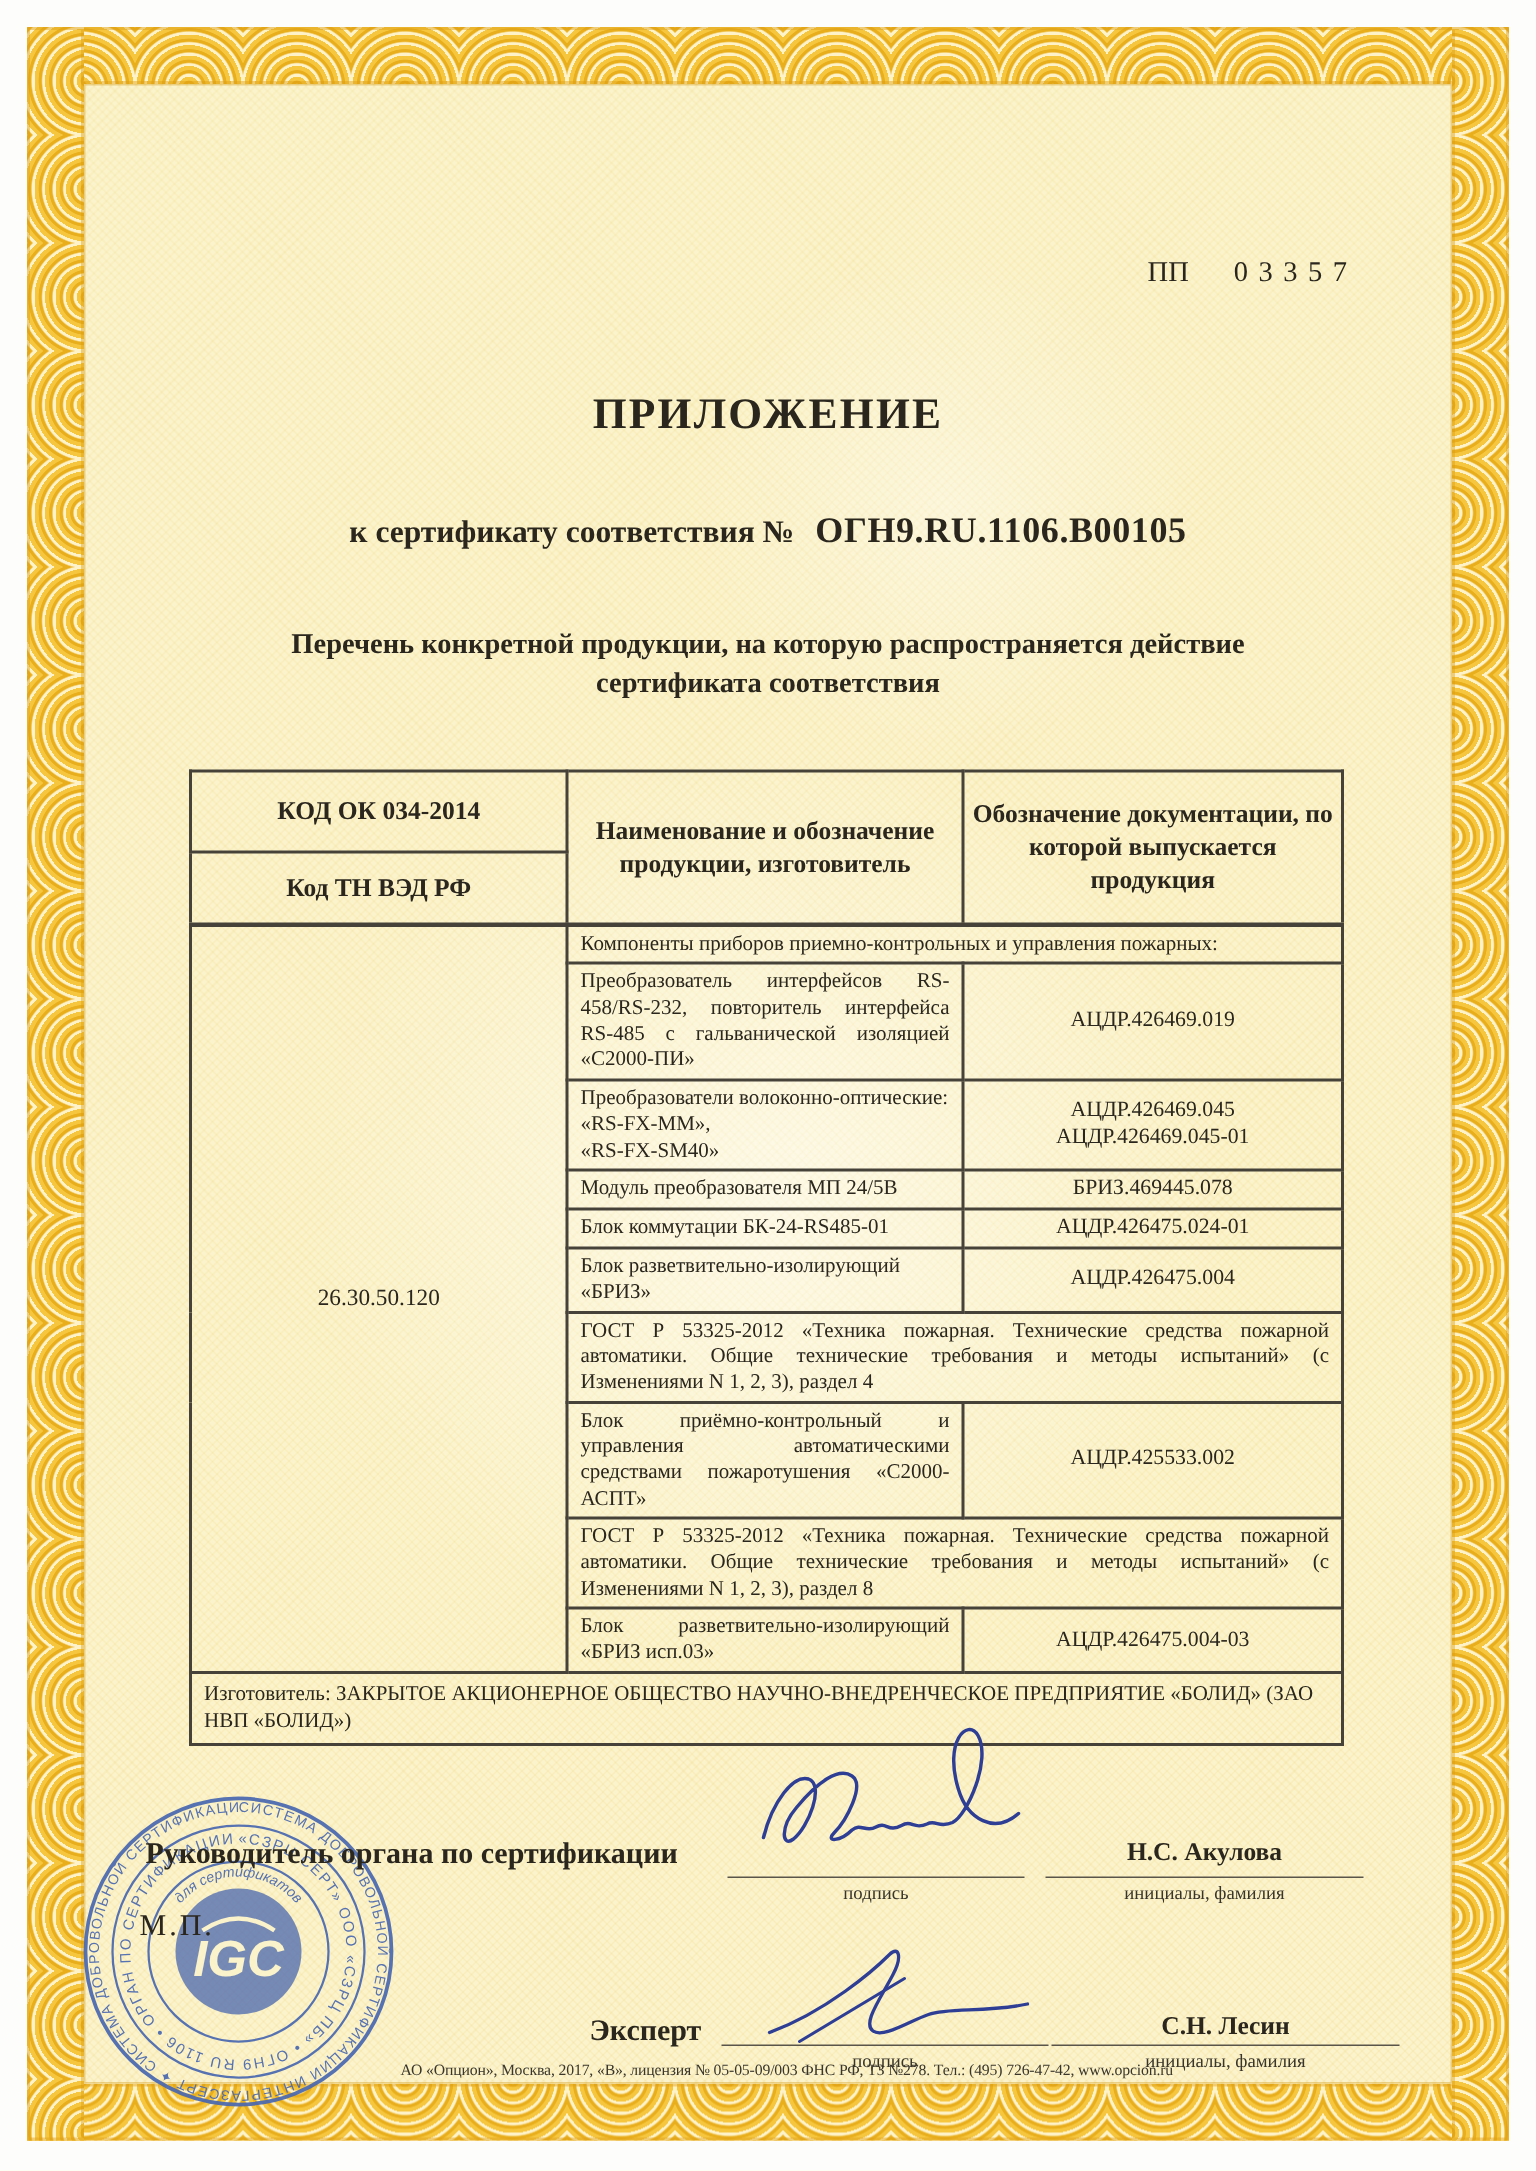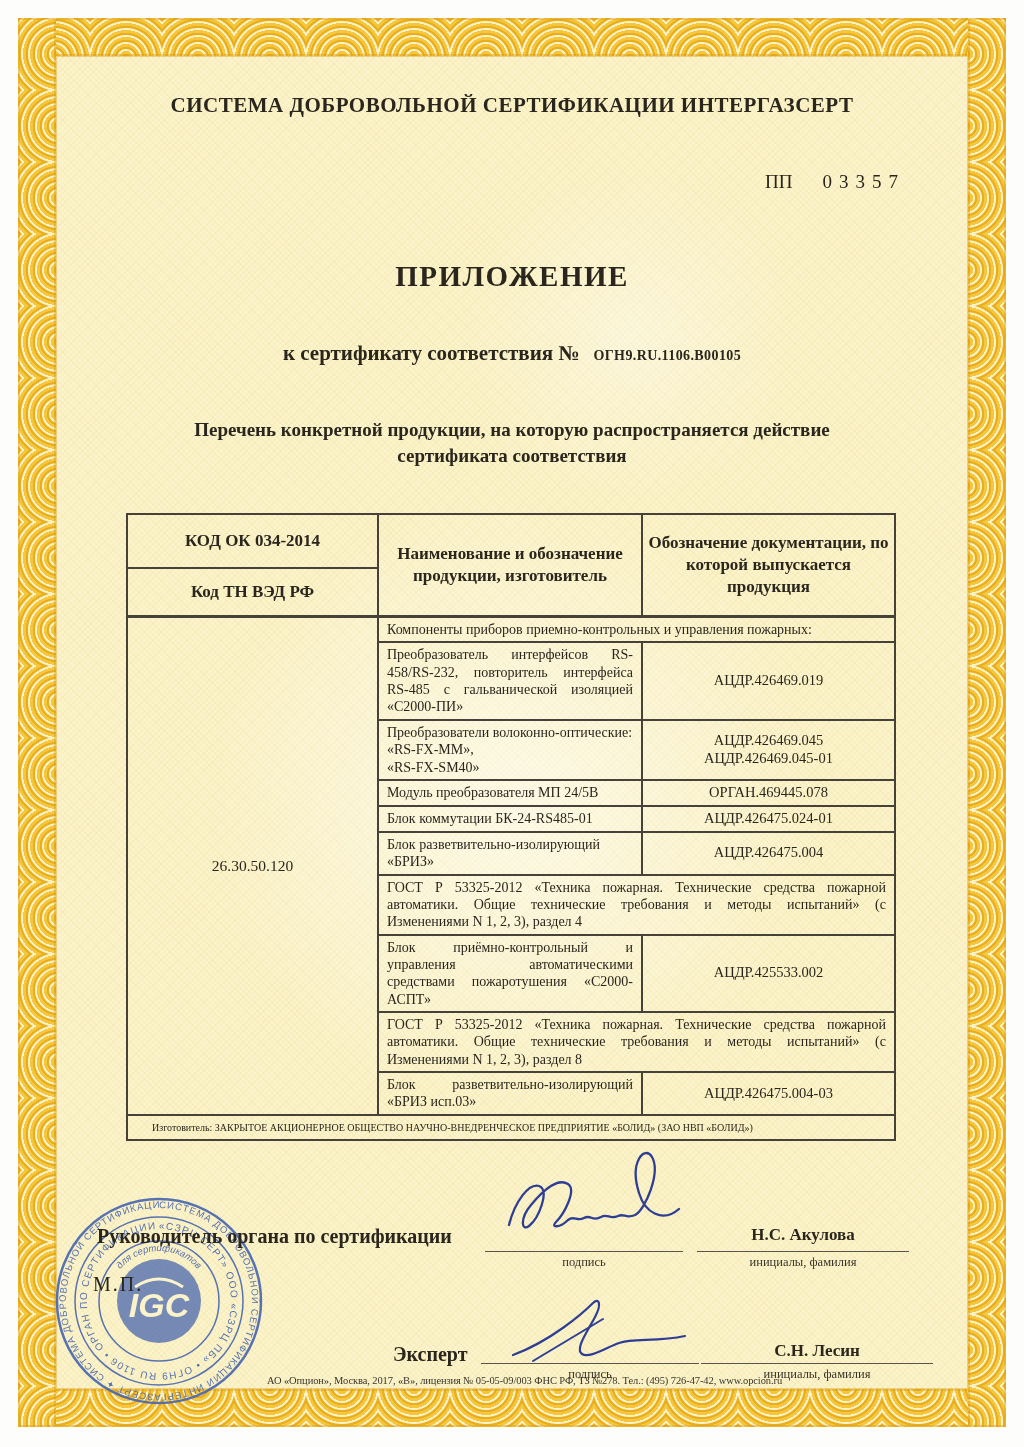--- a/index.html
+++ b/index.html
@@ -27,35 +27,35 @@
       radial-gradient(circle 170px at 63% 21%, rgba(255,255,255,.35), rgba(255,255,255,0) 100%),
       repeating-linear-gradient(45deg, rgba(226,186,60,.10) 0 1px, rgba(226,186,60,0) 1px 4px),
       repeating-linear-gradient(135deg, rgba(226,186,60,.10) 0 1px, rgba(226,186,60,0) 1px 4px);
     border:1px solid rgba(209,156,26,.4);}
   .abs{position:absolute;}
   .sys-title{top:36px;left:0;right:0;text-align:center;font-size:21px;font-weight:bold;letter-spacing:.5px;}
   .form-no{top:114px;right:62px;font-size:19px;text-align:right;}
   .form-no .digits{margin-left:30px;letter-spacing:7px;}
   .main-title{top:203px;left:0;right:0;text-align:center;font-size:29px;font-weight:bold;letter-spacing:1.5px;}
   .cert-line{top:284px;left:0;right:0;text-align:center;font-size:21px;font-weight:bold;}
-  .cert-no{font-size:14px;margin-left:14px;letter-spacing:.4px;}
+  .cert-no{font-size:24px;margin-left:14px;letter-spacing:.4px;}
   .desc{top:360px;left:14px;right:14px;text-align:center;font-size:19px;font-weight:bold;line-height:1.35;white-space:pre-line;}
   
   table.product{position:absolute;left:69px;top:456px;width:768px;border-collapse:collapse;table-layout:fixed;}
   table.product th,table.product td{border:2px solid #46423a;}
   thead th{font-size:17px;font-weight:bold;text-align:center;padding:5px 4px;line-height:1.28;vertical-align:middle;}
   th.c1{height:42px;}
   th.c1b{height:36px;}
   thead{border-bottom:3px solid #46423a;}
   tbody td{font-size:14px;line-height:1.24;padding:3px 8px;vertical-align:top;}
   td.code-cell{text-align:center;vertical-align:middle;font-size:15.5px;padding:14px;}
   td.name-cell,td.section-cell{white-space:pre-line;text-align:left;margin-top:16px;}
   td.jst{text-align:justify;}
   td.doc-cell{text-align:center;vertical-align:middle;white-space:pre-line;font-size:14.5px;}
-  td.mfr{font-size:10px;line-height:1.3;padding:5px 24px;text-align:left;}
+  td.mfr{font-size:14px;line-height:1.3;padding:5px 8px;text-align:left;}
   
   .sig-label{font-size:20px;font-weight:bold;z-index:4;}
   .lbl-head{left:40px;top:1168px;}
   .lbl-exp{left:336px;top:1286px;}
   .sline{border-bottom:1.5px solid #5a554a;z-index:3;}
   .ln-head-sign{left:428px;top:1174px;width:198px;height:20px;}
   .ln-head-name{left:640px;top:1174px;width:212px;height:20px;}
   .ln-exp-sign{left:424px;top:1286px;width:218px;height:20px;}
   .ln-exp-name{left:644px;top:1286px;width:232px;height:20px;}
   .cap{font-size:12.5px;text-align:center;color:#39352b;}
@@ -77,21 +77,20 @@
 <body>
 
 <div class="page">
   <div class="band band-top"></div>
   <div class="band band-bottom"></div>
   <div class="band band-left"></div>
   <div class="band band-right"></div>
 
   <div class="doc">
 
-    <div class="abs sys-title">СИСТЕМА ДОБРОВОЛЬНОЙ СЕРТИФИКАЦИИ ИНТЕРГАЗСЕРТ</div>
 
     <div class="abs form-no">
       <span>ПП</span><span class="digits">03357</span>
     </div>
 
     <div class="abs main-title">ПРИЛОЖЕНИЕ</div>
 
     <div class="abs cert-line">
       <span>к сертификату соответствия №</span><span class="cert-no">ОГН9.RU.1106.В00105</span>
     </div>
@@ -126,21 +125,21 @@
           </tr>
           <tr>
             <td class="name-cell">Преобразователи волоконно-оптические:
 «RS-FX-MM»,
 «RS-FX-SM40»</td>
             <td class="doc-cell">АЦДР.426469.045
 АЦДР.426469.045-01</td>
           </tr>
           <tr>
             <td class="name-cell">Модуль преобразователя МП 24/5В</td>
-            <td class="doc-cell">ОРГАН.469445.078</td>
+            <td class="doc-cell">БРИЗ.469445.078</td>
           </tr>
           <tr>
             <td class="name-cell">Блок коммутации БК-24-RS485-01</td>
             <td class="doc-cell">АЦДР.426475.024-01</td>
           </tr>
           <tr>
             <td class="name-cell">Блок разветвительно-изолирующий
 «БРИЗ»</td>
             <td class="doc-cell">АЦДР.426475.004</td>
           </tr>

